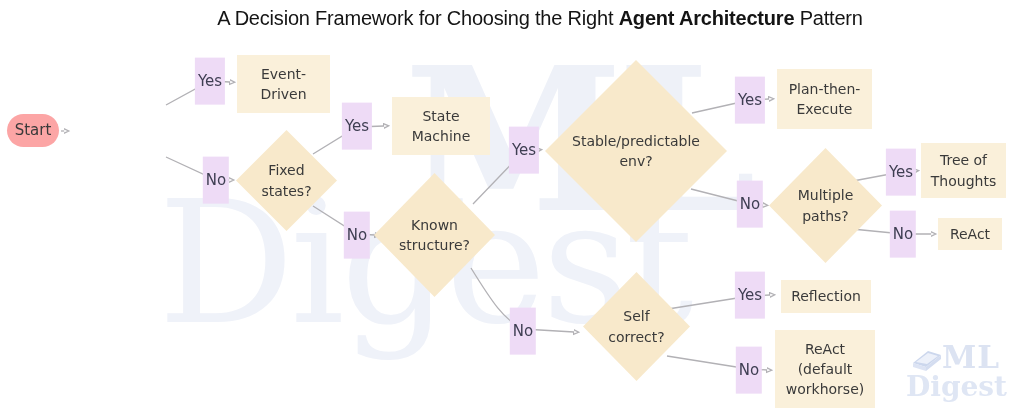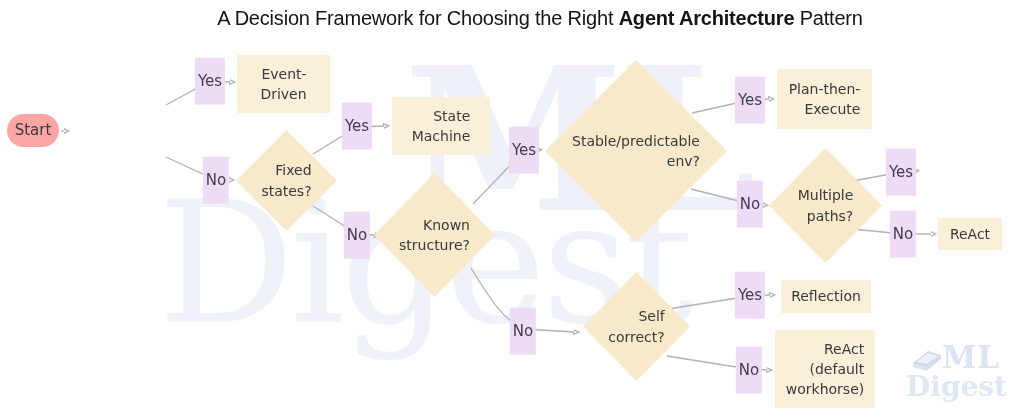--- a/index.html
+++ b/index.html
@@ -25,21 +25,21 @@
            font-weight:700;font-size:31px;line-height:1;color:#dce3f2;letter-spacing:1px;}
   .logo-digest{position:absolute;left:4px;top:37px;font-family:"DejaVu Serif",serif;
            font-weight:700;font-size:28px;line-height:1;color:#dfe6f4;}
 
   
   svg.edges{position:absolute;left:0;top:0;z-index:1;}
   svg.edges path{fill:none;stroke:#b2b1b5;stroke-width:1.3;}
 
   
   .node{position:absolute;display:flex;align-items:center;justify-content:center;
-        text-align:right;color:#3a3a3a;font-size:14px;line-height:1.45;
+        text-align:center;color:#3a3a3a;font-size:14px;line-height:1.45;
         white-space:pre-line;z-index:2;}
   .outcome{background:#faf0da;}
   .decision{background:#f8e9cb;clip-path:polygon(50% 0,100% 50%,50% 100%,0 50%);}
   .terminal{background:#fca5a5;border-radius:17px;font-size:15px;}
 
   
   .chip{position:absolute;transform:translate(-50%,-50%);background:#eedbf6;
         color:#3e3e52;font-size:15px;line-height:1.25;padding:14px 3px;z-index:3;}
 
   
@@ -105,20 +105,22 @@
   <div class="node outcome" id="n-outcome-state-machine">State
 Machine</div>
   <div class="node decision" id="n-q-known-structure">Known
 structure?</div>
   <div class="node outcome" id="n-outcome-plan-then-execute">Plan-then-
 Execute</div>
   <div class="node decision" id="n-q-stable-env">Stable/predictable
 env?</div>
   <div class="node decision" id="n-q-multiple-paths">Multiple
 paths?</div>
+  <div class="node outcome" id="n-outcome-tree-of-thoughts">Tree of
+Thoughts</div>
   <div class="node outcome" id="n-outcome-react">ReAct</div>
   <div class="node decision" id="n-q-self-correct">Self
 correct?</div>
   <div class="node outcome" id="n-outcome-reflection">Reflection</div>
   <div class="node outcome" id="n-outcome-react-default">ReAct
 (default
 workhorse)</div>
 
   <span class="chip" id="c-1">Yes</span>
   <span class="chip" id="c-2">No</span>

